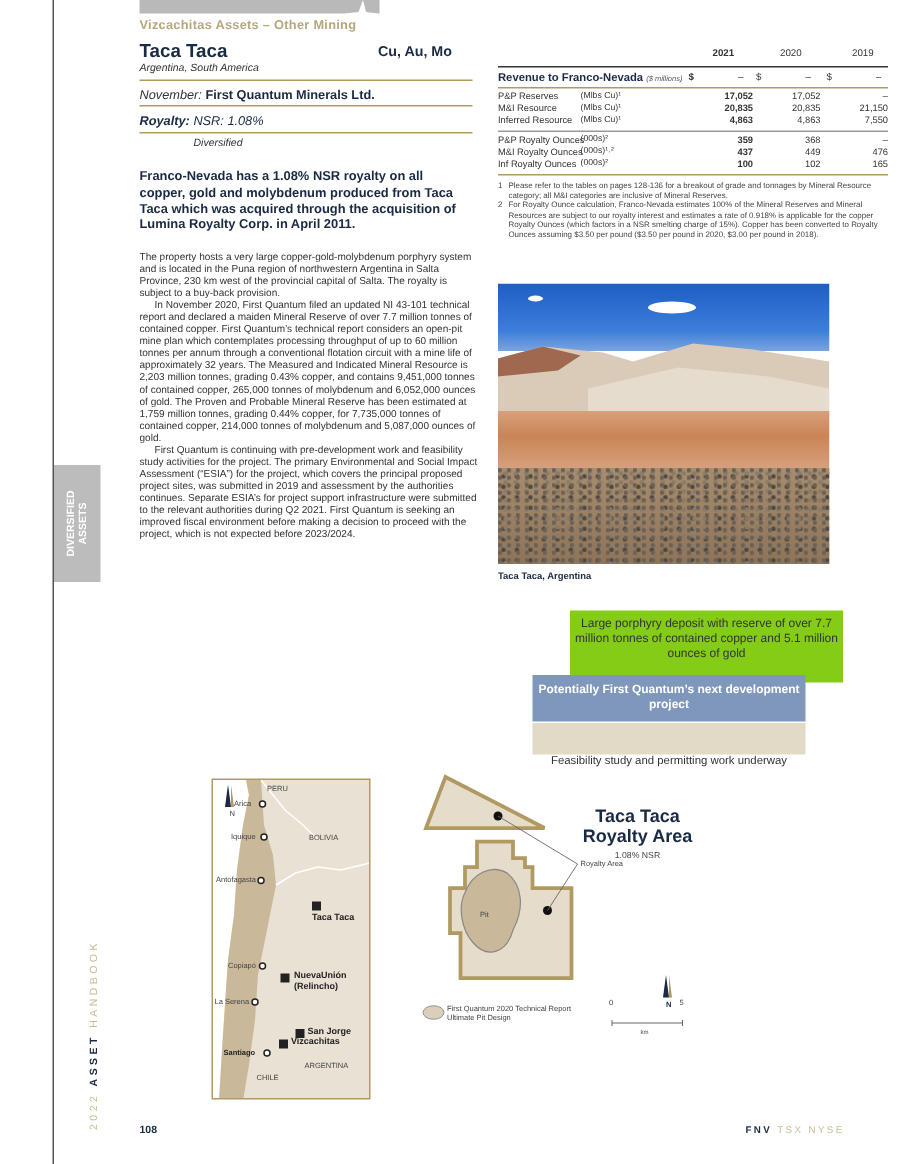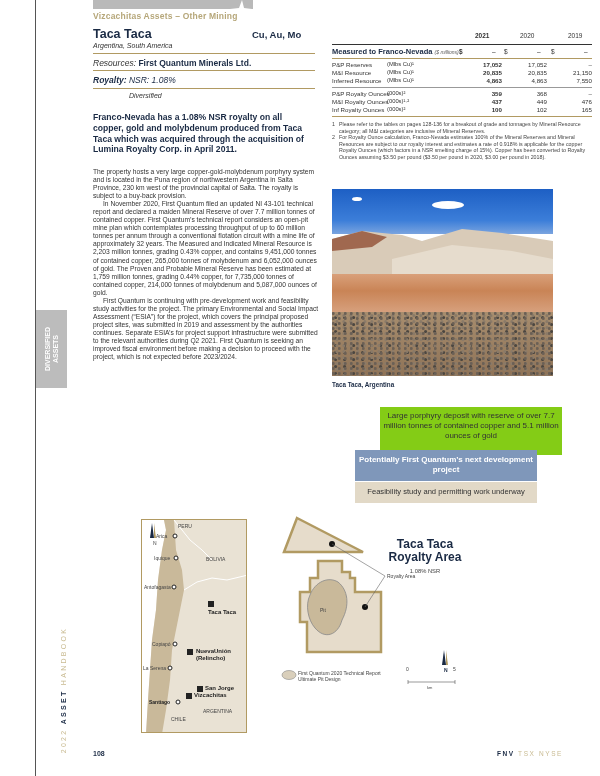--- a/index.html
+++ b/index.html
@@ -67,21 +67,21 @@
       radial-gradient(circle at 70% 60%, #8a7a68 1px, transparent 2px) 0 0/7px 6px,
       radial-gradient(circle at 40% 80%, #4b4640 1px, transparent 2px) 0 0/9px 7px,
       linear-gradient(#a78d6e, #8f7357);
   }
   .photo-caption { position: absolute; left: 332px; top: 381px; font-size: 6.3px; font-weight: bold; color: #1a2a44; }
 
   
   .hl-box { position: absolute; left: 355px; width: 182px; text-align: center; }
   .hl-1 { top: 407px; height: 48px; background: #84cc16; color: #333; font-size: 8px; line-height: 10px; padding-top: 4px; margin-left: 25px; }
   .hl-2 { top: 450px; height: 31px; background: #7f97ba; color: #fff; font-size: 8px; font-weight: bold; line-height: 10px; padding-top: 5px; }
-  .hl-3 { top: 482px; height: 21px; background: #e2d9c7; color: #333; font-size: 7.6px; line-height: 10px; padding-top: 5px; }
+  .hl-3 { top: 482px; height: 21px; background: #e2d9c7; color: #333; font-size: 7.6px; line-height: 10px; padding-top: 20px; }
 
   
   .map-left { position: absolute; left: 141px; top: 519px; width: 106px; height: 214px; border: 1px solid #b19a62; background: #fff; overflow: hidden; }
   .map-right { position: absolute; left: 280px; top: 510px; width: 210px; height: 190px; }
   .map-title { position: absolute; left: 385px; top: 538px; width: 80px; text-align: center; font-size: 12px; font-weight: bold; color: #1a2a44; line-height: 13px; }
   .map-sub { position: absolute; left: 385px; top: 568px; width: 80px; text-align: center; font-size: 5.8px; color: #444; }
   .map-label { position: absolute; font-size: 5px; color: #444; white-space: nowrap; }
   .map-legend { position: absolute; left: 298px; top: 670px; font-size: 5px; color: #444; line-height: 6px; }
 
   
@@ -100,38 +100,38 @@
 <svg class="header-star" viewBox="0 0 24 20">
   <polygon points="14,0 16,8 24,9 17,13 20,20 13,15 6,20 9,13 2,9 11,8" fill="#ffffff"></polygon>
 </svg>
 <div class="section-kicker">Vizcachitas Assets – Other Mining</div>
 
 <div class="asset-title">Taca Taca</div>
 <div class="asset-metals">Cu, Au, Mo</div>
 <div class="asset-location">Argentina, South America</div>
 <div class="hr-gold" style="left:93px;top:53px;width:222px;"></div>
 <div class="operator-row">
-  <span class="lbl">Resources:</span>
+  <span class="lbl">November:</span>
   <span class="val">First Quantum Minerals Ltd.</span>
 </div>
 <div class="hr-gold" style="left:93px;top:70px;width:222px;"></div>
 <div class="royalty-row">
   <span class="lbl">Royalty:</span>
   <span>NSR: 1.08%</span>
 </div>
 <div class="hr-gold" style="left:93px;top:88px;width:222px;"></div>
 <div class="diversified-tag">Diversified</div>
 
 <div class="table-wrap">
   <span class="yr-head" style="left:143px;">2021</span>
   <span class="yr-head" style="left:188px;font-weight:normal;">2020</span>
   <span class="yr-head" style="left:236px;font-weight:normal;">2019</span>
   <div class="rev-rule"></div>
   <div class="rev-label">
-    <span>Measured to Franco-Nevada</span>
+    <span>Revenue to Franco-Nevada</span>
     <span class="unit">($ millions)</span>
   </div>
   <span class="rev-cell" style="left:127px;font-weight:bold;">$</span>
   <span class="rev-cell" style="left:160px;">–</span>
   <span class="rev-cell" style="left:172px;">$</span>
   <span class="rev-cell" style="left:205px;">–</span>
   <span class="rev-cell" style="left:219px;">$</span>
   <span class="rev-cell" style="left:252px;">–</span>
   <div class="rev-under"></div>
 

